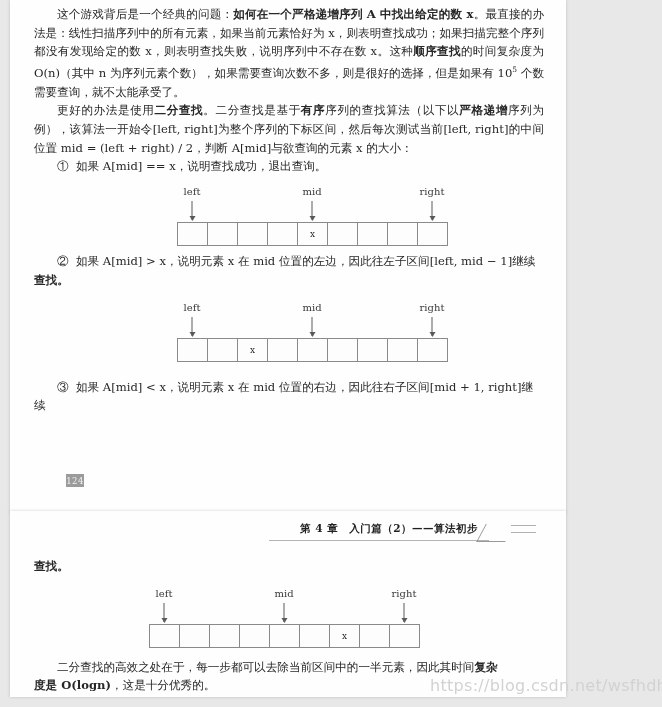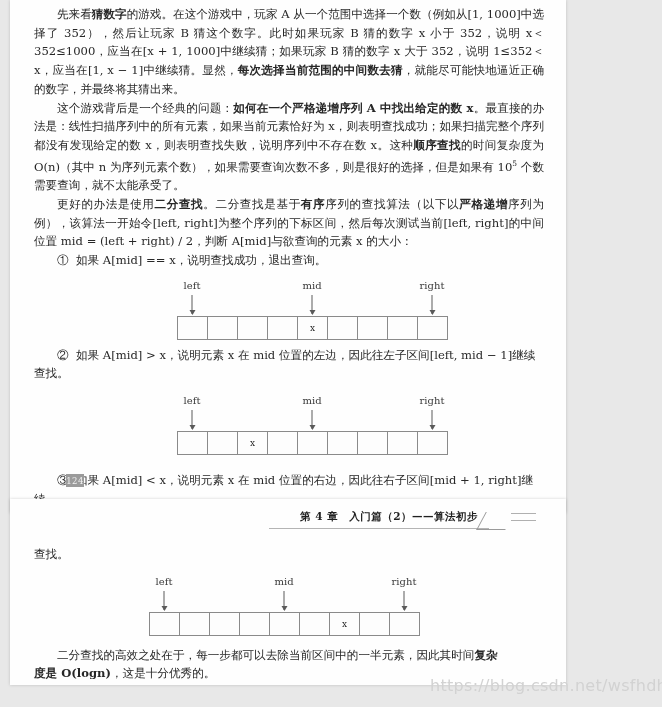--- a/index.html
+++ b/index.html
@@ -17,21 +17,21 @@
 
   .page {
     position: absolute;
     left: 10px;
     width: 556px;
     background: #fefefe;
     box-shadow: 0 0 3px rgba(0,0,0,0.18);
     overflow: hidden;
   }
   .page-one { top: 0px; height: 513px; }
-  .page-two { top: 499px; height: 186px; }
+  .page-two { top: 511px; height: 186px; }
 
   .content {
     padding: 0 22px 0 24px;
   }
 
   p.body-text {
     margin: 0 0 0 0;
     font-size: 11.6px;
     line-height: 18.7px;
     color: #272727;
@@ -43,21 +43,21 @@
   .b { font-weight: bold; }
   sup { font-size: 7.5px; vertical-align: super; }
 
   .list-line {
     margin: 0;
     font-size: 11.6px;
     line-height: 18.7px;
     color: #272727;
     text-indent: 23px;
   }
-  .list-line.cont { text-indent: 0; }
+  .list-line.cont { text-indent: 0; font-weight: bold; }
 
   
   .diagram {
     position: relative;
     height: 66px;
   }
   .labels {
     position: relative;
     height: 12px;
   }
@@ -172,23 +172,20 @@
     white-space: nowrap;
     pointer-events: none;
   }
 </style>
 </head>
 <body>
 
 <div class="page page-one">
   <div class="content" style="padding-top:5px;">
 
-    <p class="body-text">
-      先来看<span class="b">猜数字</span>的游戏。在这个游戏中，玩家 A 从一个范围中选择一个数（例如从[1, 1000]中选择了 352），然后让玩家 B 猜这个数字。此时如果玩家 B 猜的数字 x 小于 352，说明 x＜352≤1000，应当在[x + 1, 1000]中继续猜；如果玩家 B 猜的数字 x 大于 352，说明 1≤352＜x，应当在[1, x − 1]中继续猜。显然，<span class="b">每次选择当前范围的中间数去猜</span>，就能尽可能快地逼近正确的数字，并最终将其猜出来。
-    </p>
 
     <p class="body-text">
       这个游戏背后是一个经典的问题：<span class="b">如何在一个严格递增序列 A 中找出给定的数 x</span>。最直接的办法是：线性扫描序列中的所有元素，如果当前元素恰好为 x，则表明查找成功；如果扫描完整个序列都没有发现给定的数 x，则表明查找失败，说明序列中不存在数 x。这种<span class="b">顺序查找</span>的时间复杂度为 O(n)（其中 n 为序列元素个数），如果需要查询次数不多，则是很好的选择，但是如果有 10<sup>5</sup> 个数需要查询，就不太能承受了。
     </p>
 
     <p class="body-text">
       更好的办法是使用<span class="b">二分查找</span>。二分查找是基于<span class="b">有序</span>序列的查找算法（以下以<span class="b">严格递增</span>序列为例），该算法一开始令[left, right]为整个序列的下标区间，然后每次测试当前[left, right]的中间位置 mid = (left + right) / 2，判断 A[mid]与欲查询的元素 x 的大小：
     </p>
 
     <p class="list-line">

